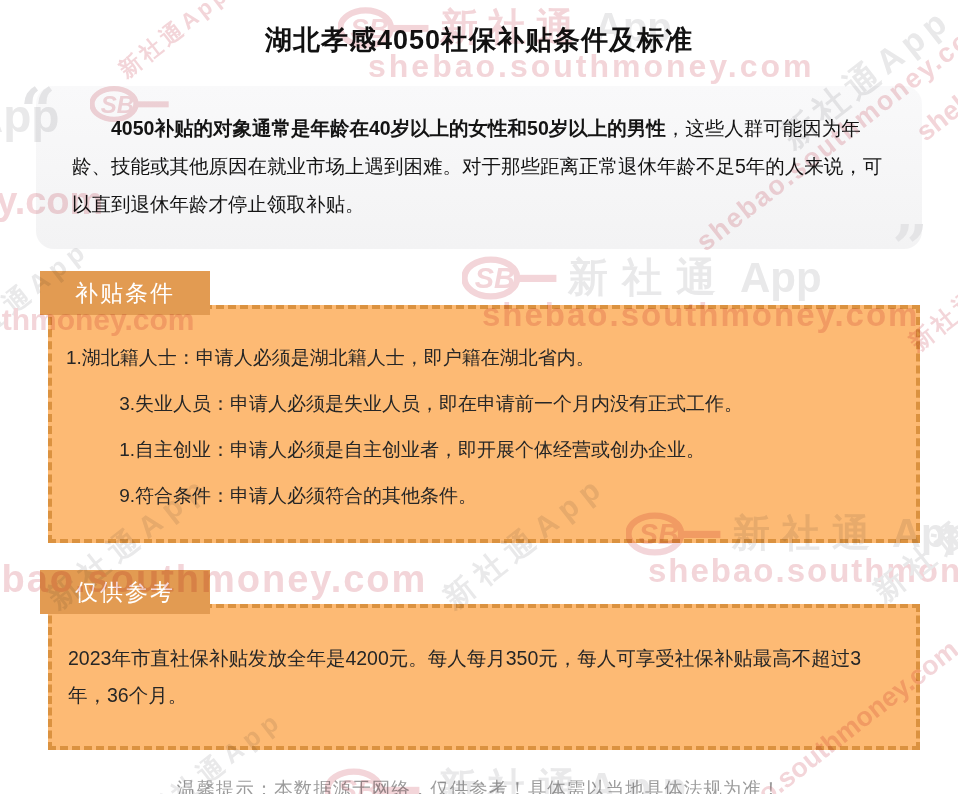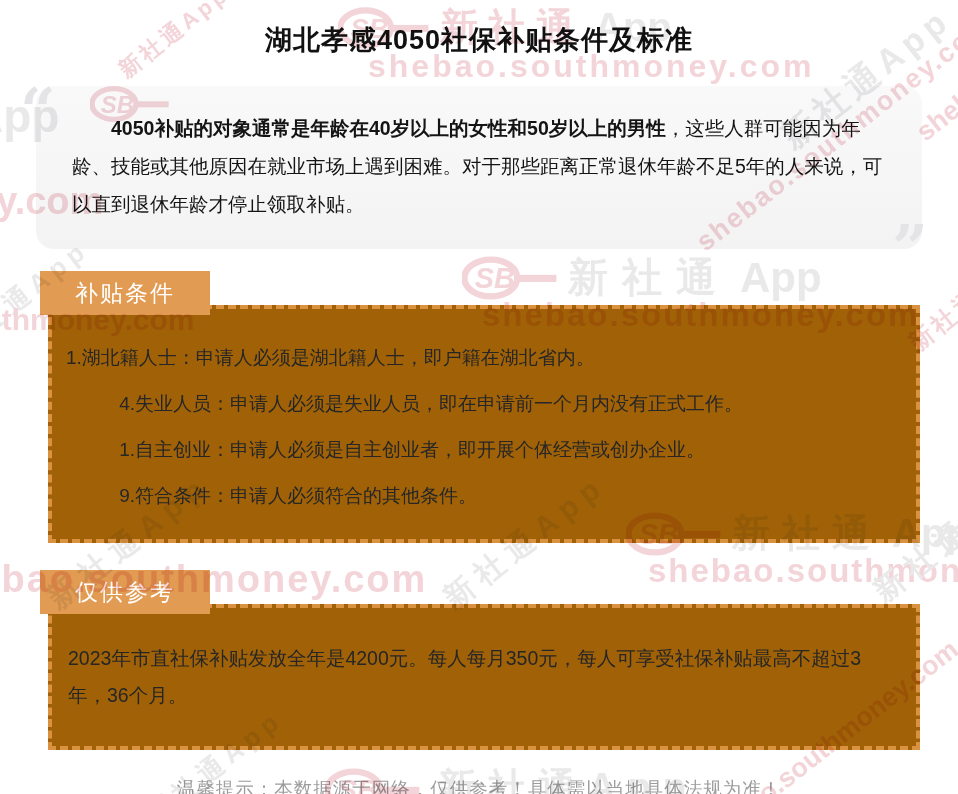--- a/index.html
+++ b/index.html
@@ -39,21 +39,21 @@
   .section-head{
     position:relative;z-index:2;
     margin-left:40px;width:170px;height:44px;
     background:#e29b52;color:#ffffff;
     font-size:23px;letter-spacing:2px;
     display:flex;align-items:center;justify-content:center;
   }
   .dash-box{
     position:relative;z-index:0;
     margin:-10px 38px 0 48px;
-    background:#a16207;
+    background:#fdba74;
     border:4px dashed #db9240;
   }
   .dash-box.conditions{padding:34px 24px 12px 14px;}
   .dash-box.conditions p{
     margin:0 0 16px 0;font-size:19px;line-height:30px;color:#262626;
   }
   .dash-box.conditions p.indent{text-indent:2.8em;}
   .dash-box.standard{padding:32px 16px 32px 16px;}
   .dash-box.standard p{
     margin:0;font-size:19.5px;line-height:37px;color:#262626;
@@ -87,21 +87,21 @@
     <div class="intro-box">
       <span class="quote open">“</span>
       <p><span class="lead">4050补贴的对象通常是年龄在40岁以上的女性和50岁以上的男性</span><span>，这些人群可能因为年龄、技能或其他原因在就业市场上遇到困难。对于那些距离正常退休年龄不足5年的人来说，可以直到退休年龄才停止领取补贴。</span></p>
       <span class="quote close">”</span>
     </div>
 
     <div class="section">
       <div class="section-head">补贴条件</div>
       <div class="dash-box conditions">
         <p>1.湖北籍人士：申请人必须是湖北籍人士，即户籍在湖北省内。</p>
-        <p class="indent">4.失业人员：申请人必须是失业人员，即在申请前一个月内没有正式工作。</p>
+        <p class="indent">3.失业人员：申请人必须是失业人员，即在申请前一个月内没有正式工作。</p>
         <p class="indent">1.自主创业：申请人必须是自主创业者，即开展个体经营或创办企业。</p>
         <p class="indent">9.符合条件：申请人必须符合的其他条件。</p>
       </div>
     </div>
 
     <div class="section" style="margin-top:27px;">
       <div class="section-head">仅供参考</div>
       <div class="dash-box standard">
         <p>2023年市直社保补贴发放全年是4200元。每人每月350元，每人可享受社保补贴最高不超过3年，36个月。</p>
       </div>

